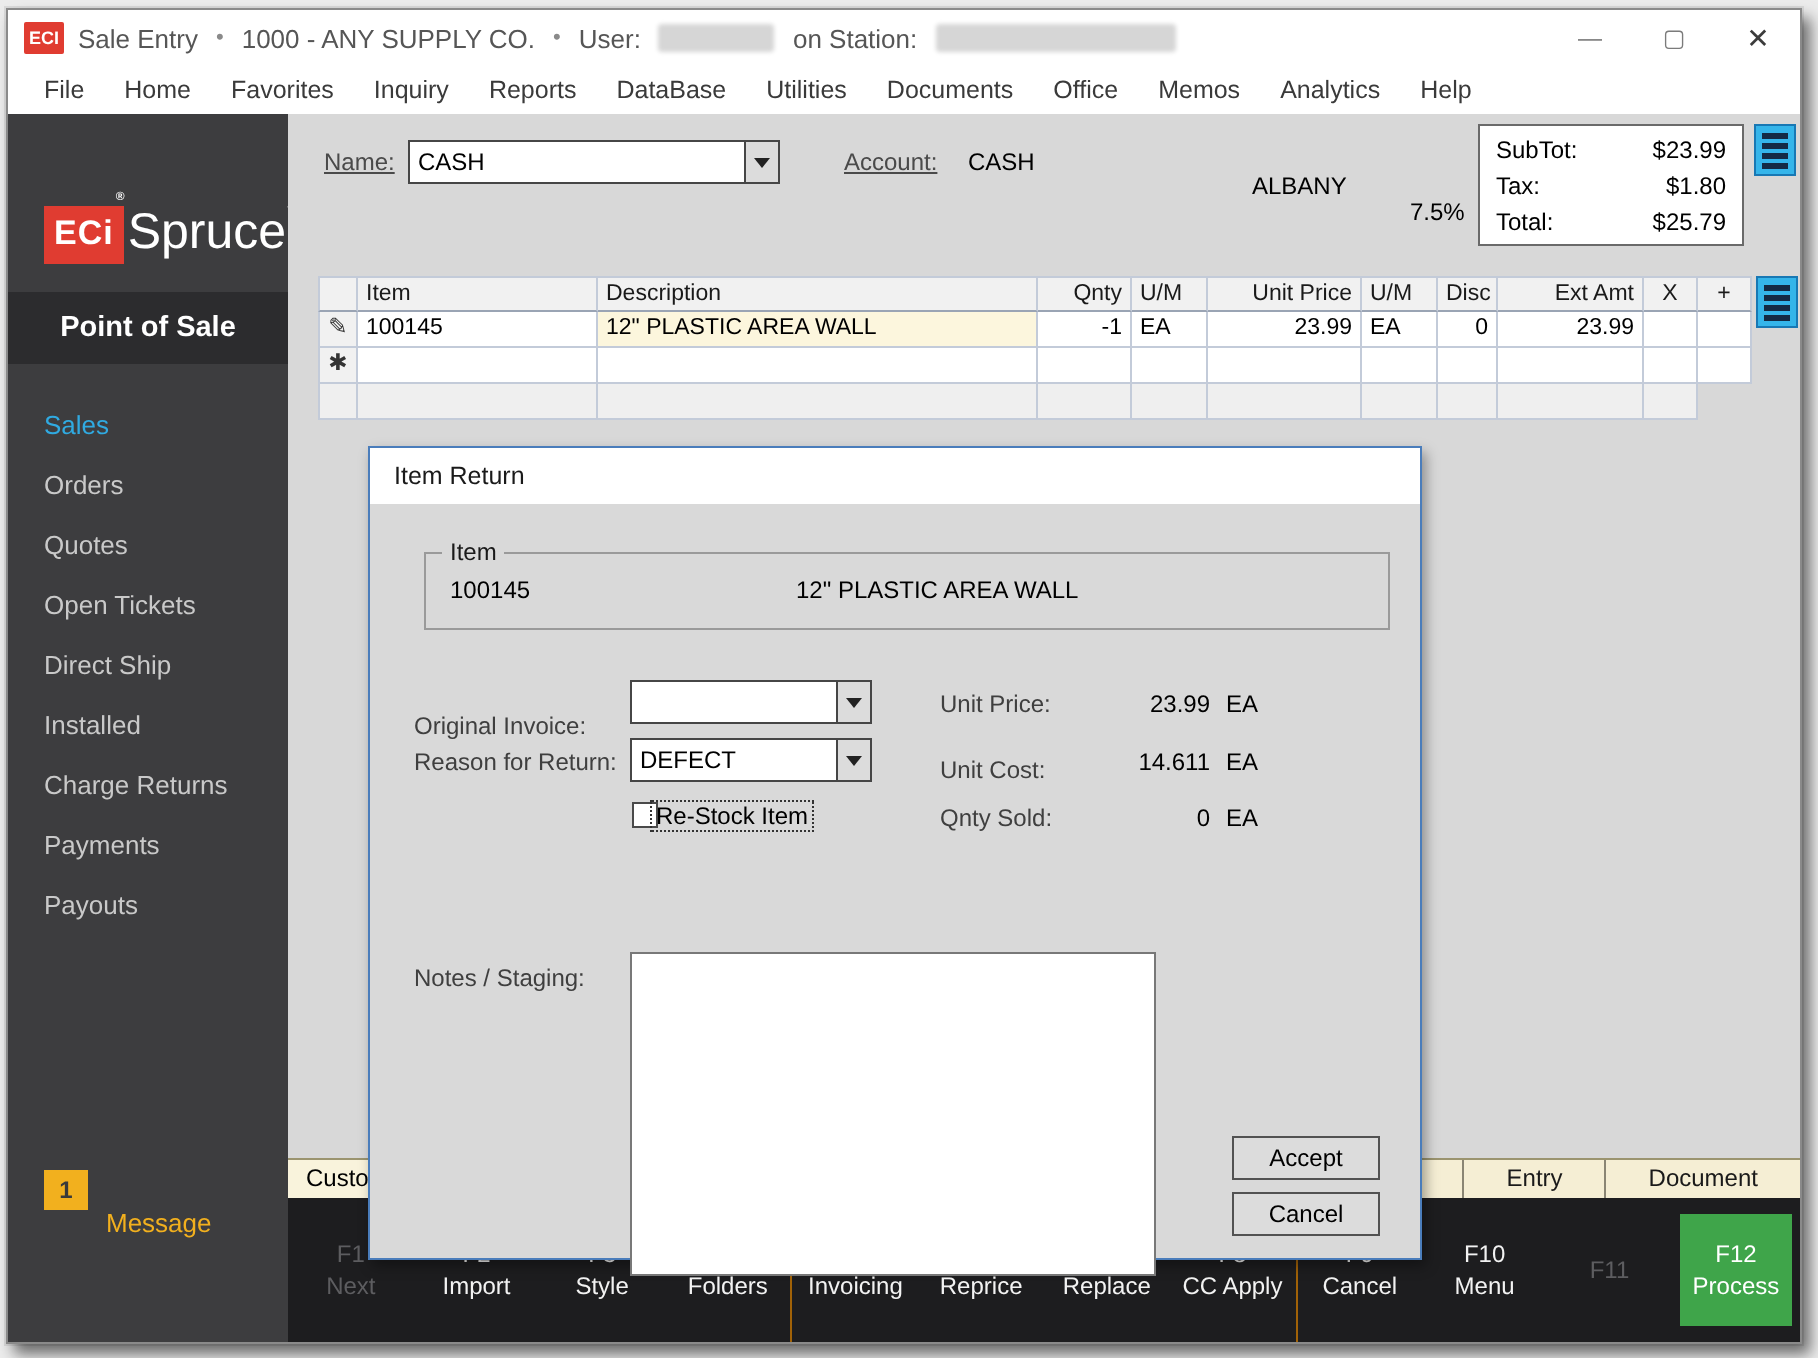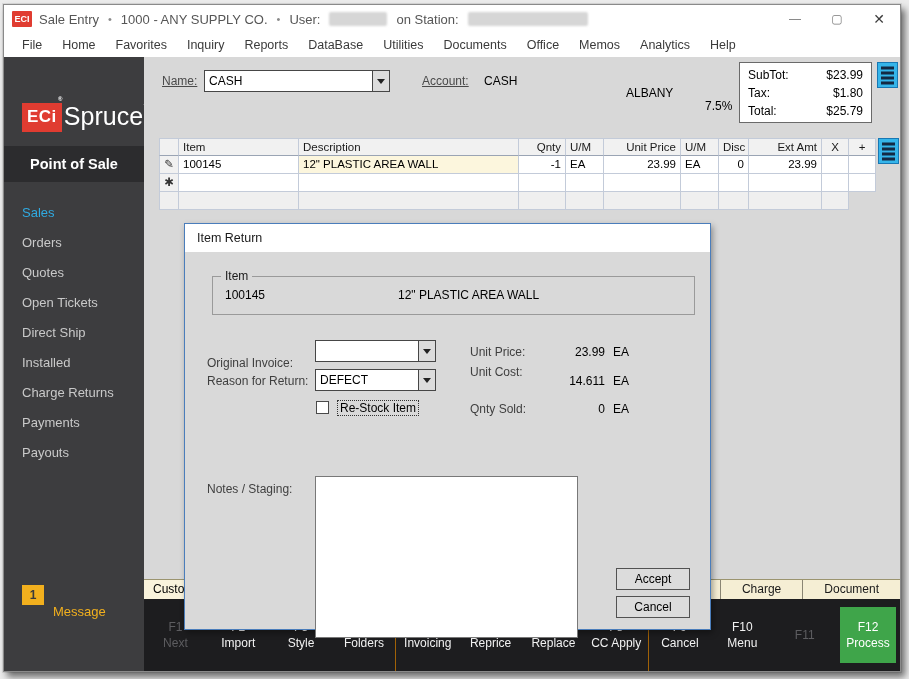--- a/index.html
+++ b/index.html
@@ -255,21 +255,21 @@
       </svg>
 
       <div class="tabstrip">
         <div class="tab active">Customer</div>
         <div class="tab">Inventory</div>
         <div class="tab">Vendor</div>
         <div class="tab">Inquiries</div>
         <div class="tab">Loyalty</div>
         <div class="tab-right">
           <div class="tab-r-item">Info</div>
-          <div class="tab-r-item">Charge</div>
+          <div class="tab-r-item">Entry</div>
           <div class="tab-r-item">Document</div>
         </div>
       </div>
 
       <div class="fkeybar">
         <div class="fgroup">
           <div class="fkey disabled">
               <span>F1</span>
               <span>Next</span>
             </div>
@@ -344,27 +344,27 @@
 
         <span class="dlg-label" style="left:22px; top:122px;">Reason for Return:</span>
         <div class="combo" style="left:130px; top:117px; width:121px;">
           <div class="combo-text">DEFECT</div>
           <div class="combo-btn">
               <div class="tri-down"></div>
             </div>
         </div>
 
         <div class="checkbox" style="left:131px; top:149px;"></div>
-        <span class="restock-label" style="left:152px; top:148px;">Re-Stock Item</span>
+        <span class="restock-label" style="left:140px; top:148px;">Re-Stock Item</span>
 
         <span class="dlg-label" style="left:285px; top:93px;">Unit Price:</span>
         <span class="dlg-value" style="left:360px; width:60px; text-align:right; top:93px;">23.99</span>
         <span class="dlg-value" style="left:428px; top:93px;">EA</span>
 
-        <span class="dlg-label" style="left:285px; top:113px;">Unit Cost:</span>
+        <span class="dlg-label" style="left:285px; top:126px;">Unit Cost:</span>
         <span class="dlg-value" style="left:360px; width:60px; text-align:right; top:122px;">14.611</span>
         <span class="dlg-value" style="left:428px; top:122px;">EA</span>
 
         <span class="dlg-label" style="left:285px; top:150px;text-align:right;">Qnty Sold:</span>
         <span class="dlg-value" style="left:360px; width:60px; text-align:right; top:150px;">0</span>
         <span class="dlg-value" style="left:428px; top:150px;">EA</span>
 
         <span class="dlg-label" style="left:22px; top:230px;">Notes / Staging:</span>
         <textarea class="notes-area" style=""></textarea>
 

